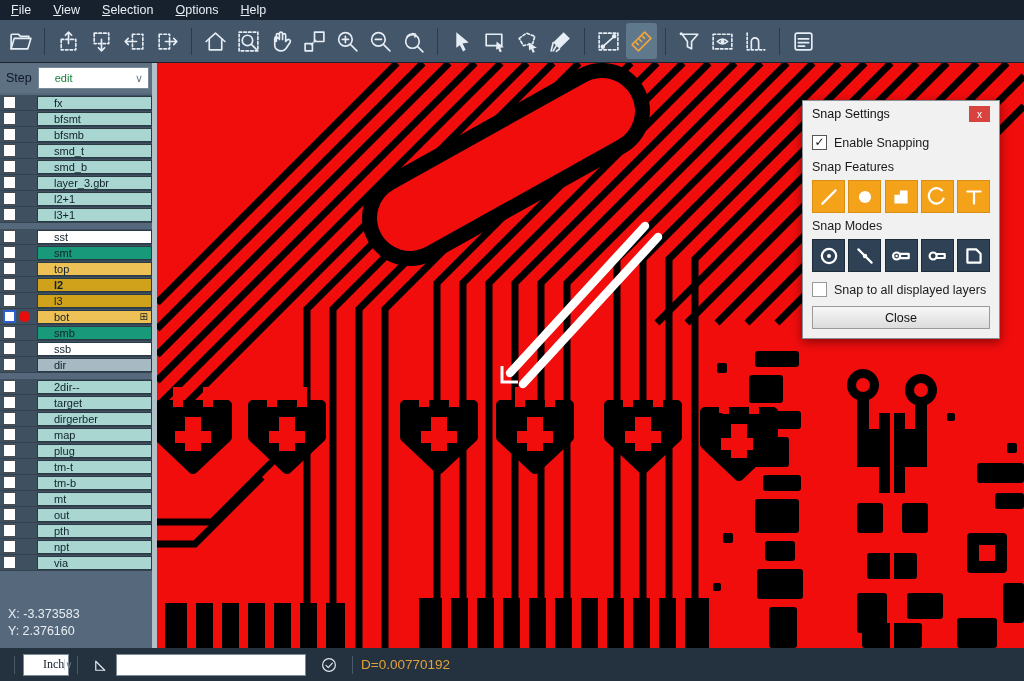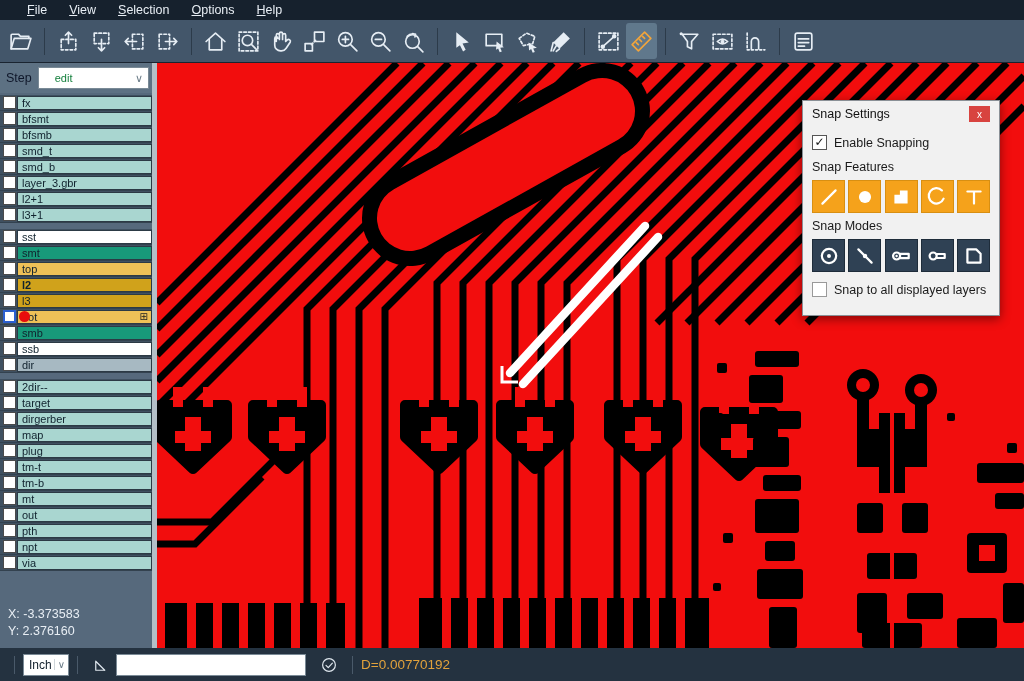--- a/index.html
+++ b/index.html
@@ -1,19 +1,19 @@
 <!DOCTYPE html>
 <html style="--c-red: #f20d0d; --c-black: #000000; --c-white_hl: #ffffff; --c-menubar: #16212d; --c-toolbar: #43566a; --c-toolbar_icon: #e6edf4; --c-active_tool_bg: #60788c; --c-active_tool_icon: #f0a43c; --c-sidebar: #56697c; --c-row_bg: #3f5060; --c-statusbar: #243240; --c-accent: #e2a23b; --c-dialog_bg: #f1f1f1; --c-dialog_close: #d8433f; --c-snap_orange: #f5a21b; --c-snap_navy: #2f4154;"><head>
 <meta charset="utf-8">
 <style>
   *{margin:0;padding:0;box-sizing:border-box;}
   html,body{width:1024px;height:681px;overflow:hidden;background:#16212d;
     font-family:"Liberation Sans","DejaVu Sans",sans-serif;-webkit-font-smoothing:antialiased;}
   
-  .menubar{height:20px;background:var(--c-menubar,#16212d);display:flex;align-items:center;padding-left:16px;}
+  .menubar{height:20px;background:var(--c-menubar,#16212d);display:flex;align-items:center;padding-left:0;}
   .menu-item{color:#e8eef4;font-size:12.5px;padding:0 11px;height:20px;line-height:20px;cursor:default;}
   .menu-item u{text-decoration:underline;}
   
   .toolbar{height:43px;background:var(--c-toolbar,#43566a);display:flex;align-items:center;
     padding-left:4px;border-bottom:1px solid #1a2430;}
   .tb-btn{width:31px;height:36px;border:none;background:transparent;display:flex;align-items:center;
     justify-content:center;color:var(--c-toolbar_icon,#e6edf4);margin:0 1px;border-radius:3px;}
   .tb-btn.active{background:var(--c-active_tool_bg,#60788c);color:var(--c-active_tool_icon,#f0a43c);}
   .tb-btn svg{width:25px;height:25px;fill:none;stroke:currentColor;stroke-width:1.6;stroke-linecap:round;stroke-linejoin:round;}
   .tb-sep{width:1px;height:27px;background:#2c3b4a;margin:0 7px;}
@@ -26,22 +26,22 @@
   .step-select{flex:1;height:22px;background:#fff;border:1px solid #7a8a96;display:flex;align-items:center;}
   .step-value{flex:1;font-size:11px;color:#15803d;padding-left:16px;}
   .step-chev{width:18px;color:#6b7c88;font-size:11px;text-align:center;}
   .layer-groups{margin-top:2px;}
   .layer-group{margin-bottom:6px;}
   .layer-row{height:16px;display:flex;align-items:center;background:var(--c-row_bg,#3f5060);
     border-bottom:1px solid #33424f;position:relative;}
   .lcheck{width:13px;height:13px;background:#fff;border:1px solid #4a4a4a;margin-left:3px;flex:none;}
   .lcheck.active{border:2px solid #2b5fd0;}
   .ldot{width:11px;height:11px;border-radius:50%;background:#e80c0c;position:absolute;left:19px;}
-  .lname{margin-left:1px;flex:1;height:14px;line-height:14px;font-size:11px;color:#10222e;
-    padding-left:4px;border:1px solid #2c3a45;display:flex;align-items:center;}
+  .lname{margin-left:21px;flex:1;height:14px;line-height:14px;font-size:11px;color:#10222e;
+    padding-left:16px;border:1px solid #2c3a45;display:flex;align-items:center;}
   .lgrid{margin-left:auto;margin-right:3px;font-size:10px;color:#222;line-height:10px;}
   .coords{position:absolute;left:8px;bottom:8px;background:transparent;}
   .coords div{color:#e8eef4;font-size:12.5px;line-height:17px;}
   
   .canvas{width:867px;height:585px;position:relative;background:var(--c-red,#f20d0d);overflow:hidden;}
   .canvas svg{display:block;}
   .cv-line{stroke:var(--c-black,#000);stroke-width:7;fill:none;}
   .cv-hl{stroke:var(--c-white_hl,#fff);stroke-width:8.5;stroke-linecap:round;fill:none;}
   .cv-blk{fill:var(--c-black,#000);}
   .cv-red{fill:var(--c-red,#f20d0d);}
@@ -63,21 +63,21 @@
   .snap-btn.feature{background:var(--c-snap_orange,#f5a21b);border:1px solid #d88f12;}
   .snap-btn.mode{background:var(--c-snap_navy,#2f4154);border:1px solid #1e2c3a;}
   .snap-btn svg{width:22px;height:22px;stroke:#fff;fill:none;stroke-width:2;stroke-linecap:round;stroke-linejoin:round;}
   .snap-all-row{margin:10px 0 9px 0;}
   .snap-close-btn{width:100%;height:23px;background:linear-gradient(#f7f7f7,#dcdcdc);
     border:1px solid #9a9a9a;font-size:12.5px;color:#111;font-family:inherit;}
   
   .statusbar{height:33px;background:var(--c-statusbar,#243240);display:flex;align-items:center;padding-left:6px;}
   .sb-sep{width:1px;height:18px;background:#4a5a6a;margin:0 8px;}
   .unit-select{width:46px;height:22px;background:#fff;border:1px solid #7a8a96;display:flex;align-items:center;}
-  .unit-value{flex:1;font-size:12px;color:#12202c;padding-left:5px;}
+  .unit-value{flex:1;font-size:12px;color:#12202c;padding-left:19px;font-family:Liberation Serif, serif;}
   .unit-chev{width:14px;color:#6b7c88;font-size:10px;text-align:center;border-left:1px solid #cfd6da;}
   .sb-icon{width:22px;height:22px;color:#dfe7ee;display:flex;align-items:center;justify-content:center;margin:0 4px;}
   .sb-icon svg{width:18px;height:18px;stroke:currentColor;fill:none;stroke-width:1.6;stroke-linecap:round;stroke-linejoin:round;}
   .sb-input{width:190px;height:22px;background:#fff;border:1px solid #7a8a96;font-size:12px;padding:0 5px;
     font-family:inherit;color:#12202c;margin-right:8px;}
   .d-label{color:var(--c-accent,#e2a23b);font-size:13.5px;}
 </style>
 </head>
 <body>
 
@@ -590,20 +590,21 @@
       <button class="snap-btn mode">
         <svg viewBox="0 0 20 20">
           <path d="M4,4 H12 L16,8 V16 H4 Z"></path>
         </svg>
       </button>
     </div>
   <div class="snap-check-row snap-all-row">
     <span class="cbox empty"></span>
     <span class="snap-check-label">Snap to all displayed layers</span>
   </div>
+  <button class="snap-close-btn">Close</button>
 </div>
 
 <div class="statusbar">
   <div class="sb-sep"></div>
   <div class="unit-select">
     <span class="unit-value">Inch</span>
     <span class="unit-chev">∨</span>
   </div>
   <div class="sb-sep"></div>
   <div class="sb-icon">

